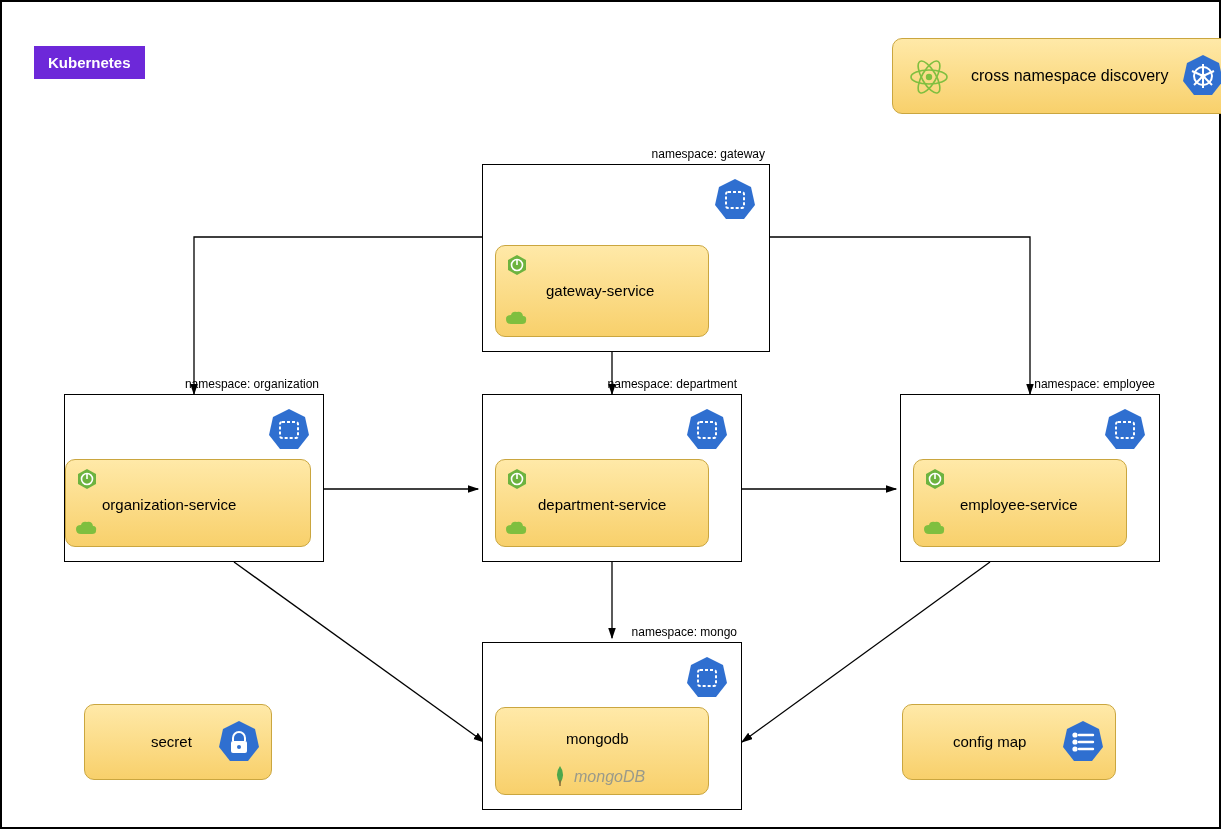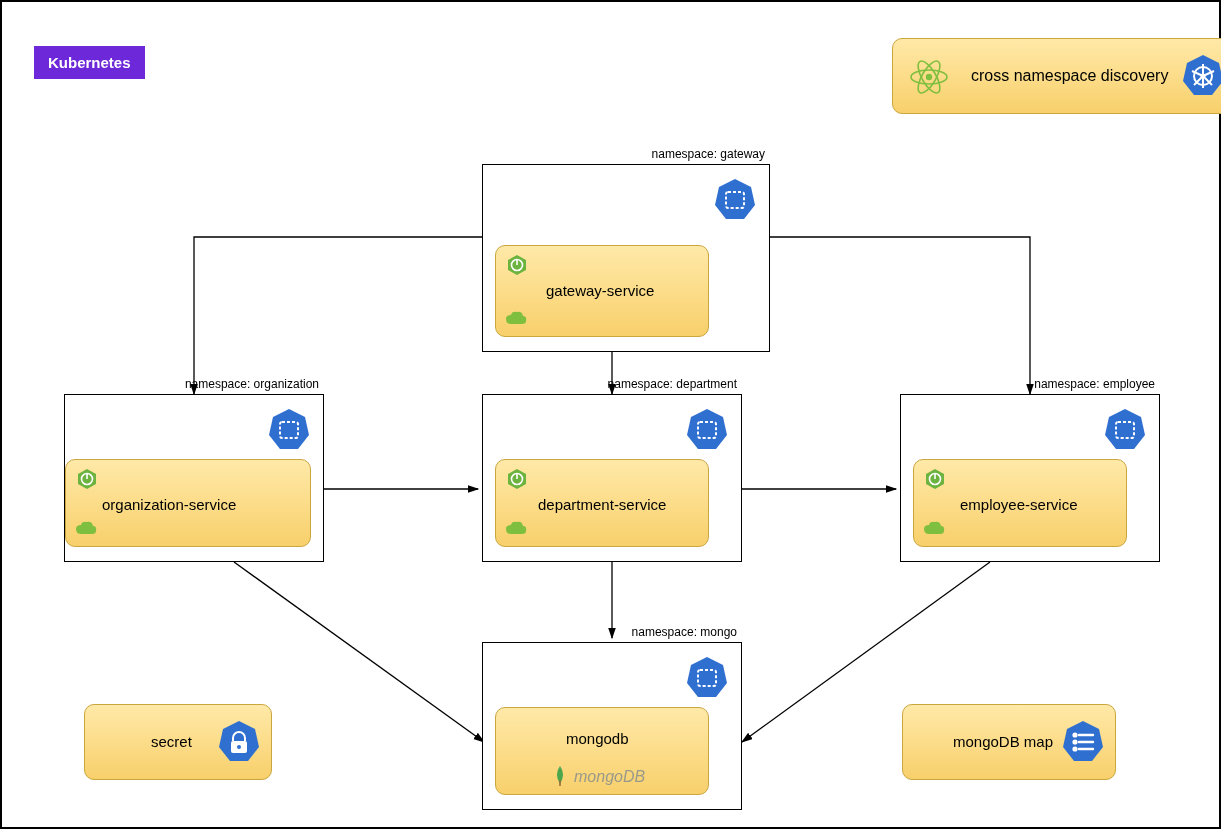--- a/index.html
+++ b/index.html
@@ -250,21 +250,21 @@
       <svg viewBox="0 0 44 44" width="44" height="44">
         <polygon points="22,2 38,10 42,28 31,42 13,42 2,28 6,10" fill="#2f6fd0"></polygon>
         <path d="M16 22 v-3 a6 6 0 0 1 12 0 v3" fill="none" stroke="#fff" stroke-width="2"></path>
         <rect x="14" y="22" width="16" height="12" rx="2" fill="#fff"></rect>
         <circle cx="22" cy="28" r="2" fill="#2f6fd0"></circle>
       </svg>
     </span>
   </div>
 
   <div class="svc-box" style="left:900px; top:702px; width:214px; height:76px;">
-    <span class="svc-label" style="left:50px; top:28px;">mongoDB map</span>
+    <span class="svc-label" style="left:50px; top:28px;">config map</span>
     <span class="icon hept" style="right:10px; top:14px;">
       <svg viewBox="0 0 44 44" width="44" height="44">
         <polygon points="22,2 38,10 42,28 31,42 13,42 2,28 6,10" fill="#2f6fd0"></polygon>
         <g stroke="#fff" stroke-width="2.4" stroke-linecap="round">
           <circle cx="14" cy="16" r="1.4" fill="#fff"></circle>
           <line x1="18" y1="16" x2="32" y2="16"></line>
           <circle cx="14" cy="23" r="1.4" fill="#fff"></circle>
           <line x1="18" y1="23" x2="32" y2="23"></line>
           <circle cx="14" cy="30" r="1.4" fill="#fff"></circle>
           <line x1="18" y1="30" x2="32" y2="30"></line>

